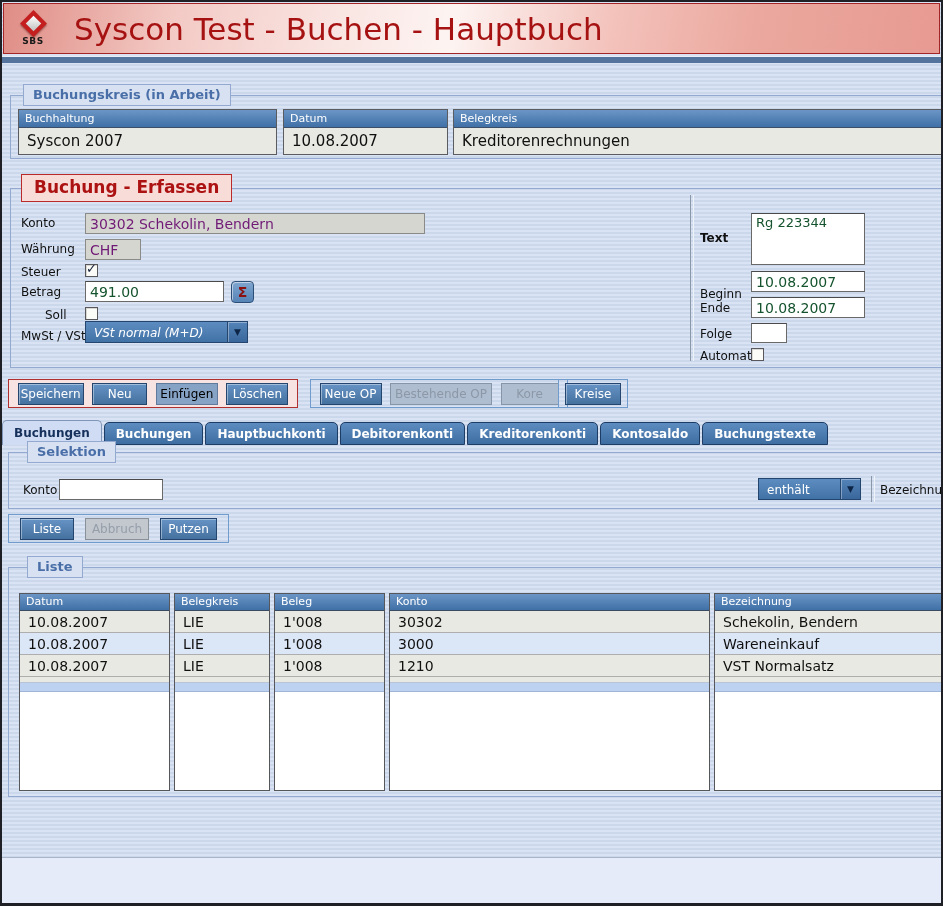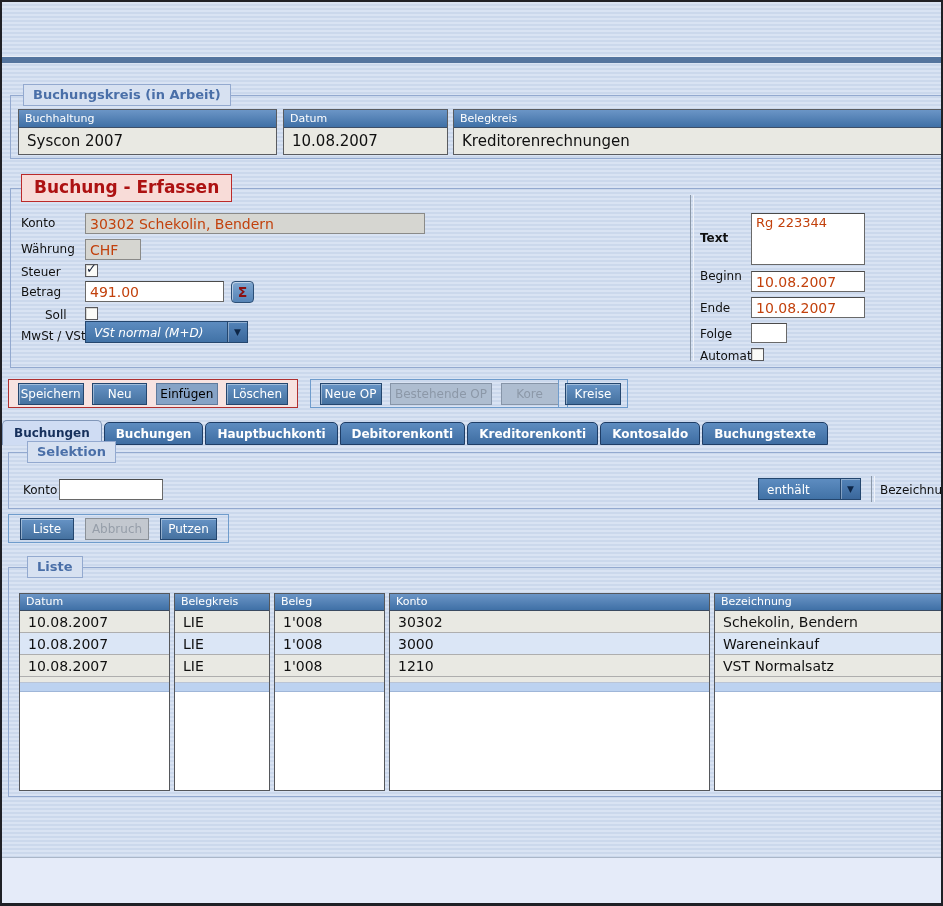--- a/index.html
+++ b/index.html
@@ -41,22 +41,22 @@
   
   .tpanel { position:absolute; top:13px; height:46px; box-sizing:border-box; border:1px solid #5a5c60; background:#e9e9e3; }
   .thead { height:18px; box-sizing:border-box; padding:2px 6px 0; font-size:11px; color:#fff;
     background:linear-gradient(180deg,#6b95c6,#3f70a6); border-bottom:1px solid #3d4f68; }
   .tval  { height:26px; box-sizing:border-box; padding:4px 8px 0; font-size:15px; white-space:nowrap; overflow:hidden; }
 
   
   .flabel { position:absolute; font-size:12px; color:#111; white-space:nowrap; }
   .flabel.b { font-weight:bold; }
   .tin { position:absolute; box-sizing:border-box; border:1px solid #696969; border-top-color:#4a4a4a;
-    background:#fff; font-size:14px; font-family:inherit; padding:1px 4px; color:#c2410c; }
-  .tin.dis { background:#d6d6d1; color:#c2410c; border-color:#8a8a88; }
+    background:#fff; font-size:14px; font-family:inherit; padding:1px 4px; color:#14532d; }
+  .tin.dis { background:#d6d6d1; color:#701a75; border-color:#8a8a88; }
   textarea.tin { resize:none; font-size:13px; line-height:15px; }
   .cb { position:absolute; width:13px; height:13px; box-sizing:border-box; background:#fbfbf8;
     border:1px solid #58585c; box-shadow:inset 1px 1px 0 #d8d8d4; }
   .cb .mark { display:none; position:absolute; top:-4px; left:0px; font-size:13px; font-weight:bold; color:#16213a; }
   .cb.checked .mark { display:block; }
   .sigma { position:absolute; width:23px; height:22px; box-sizing:border-box; border:1px solid #2c4f77; border-radius:4px;
     background:linear-gradient(180deg,#7fa6d0,#5684b6); box-shadow:inset 1px 1px 0 rgba(255,255,255,.5);
     color:#8b1010; font-weight:bold; font-size:14px; display:flex; align-items:center; justify-content:center; cursor:pointer; }
   .dd { position:absolute; display:flex; box-sizing:border-box; height:22px; cursor:pointer; }
   .dd-val { flex:1; box-sizing:border-box; border:1px solid #24466e; border-right:none;
@@ -97,20 +97,29 @@
   .lblue { flex:0 0 8px; background:#bcd2f0; border-bottom:1px solid #9fb6d8; }
   .lfill { flex:1; background:#fff; }
 
   .bottompanel { position:absolute; top:855px; left:0; width:939px; height:46px; background:#e5ebf9; border-top:1px solid #aab6c8; }
 </style>
 </head>
 <body>
 
 <div class="page">
 
+  <div class="header">
+    <div class="logo">
+      <div class="diamond-outer">
+          <div class="diamond-inner"></div>
+        </div>
+      <div class="logo-text">SBS</div>
+    </div>
+    <div class="title">Syscon Test - Buchen - Hauptbuch</div>
+  </div>
   <div class="bluebar"></div>
 
   <div class="fs" style="top:93px;left:8px;width:933px;height:64px;">
     <div class="lg" style="left:12px;">Buchungskreis (in Arbeit)</div>
     <div class="tpanel" style="left:7px;width:259px;">
       <div class="thead">Buchhaltung</div>
       <div class="tval">Syscon 2007</div>
     </div>
     <div class="tpanel" style="left:272px;width:165px;">
       <div class="thead">Datum</div>
@@ -149,21 +158,21 @@
     <div class="dd" style="left:74px;top:132px;width:163px;font-style:italic;">
       <div class="dd-val">VSt normal (M+D)</div>
       <div class="dd-btn">▼</div>
     </div>
 
     <div class="vsep" style="left:679px;top:6px;bottom:6px;"></div>
 
     <div class="flabel b" style="left:689px;top:42px;">Text</div>
     <textarea class="tin" style="left: 740px; top: 24px; width: 114px; height: 52px; position: absolute;">Rg 223344</textarea>
 
-    <div class="flabel" style="left:689px;top:80px;">Beginn</div>
+    <div class="flabel" style="left:689px;top:98px;">Beginn</div>
     <input class="tin" style="left: 740px; top: 82px; width: 114px; height: 21px;" value="10.08.2007">
 
     <div class="flabel" style="left:689px;top:112px;">Ende</div>
     <input class="tin" style="left: 740px; top: 108px; width: 114px; height: 21px;" value="10.08.2007">
 
     <div class="flabel" style="left:689px;top:138px;">Folge</div>
     <input class="tin" style="left: 740px; top: 134px; width: 36px; height: 20px;" value="">
 
     <div class="flabel" style="left:689px;top:160px;">Automat</div>
     <div class="cb" style="left:740px;top:159px;"></div>

